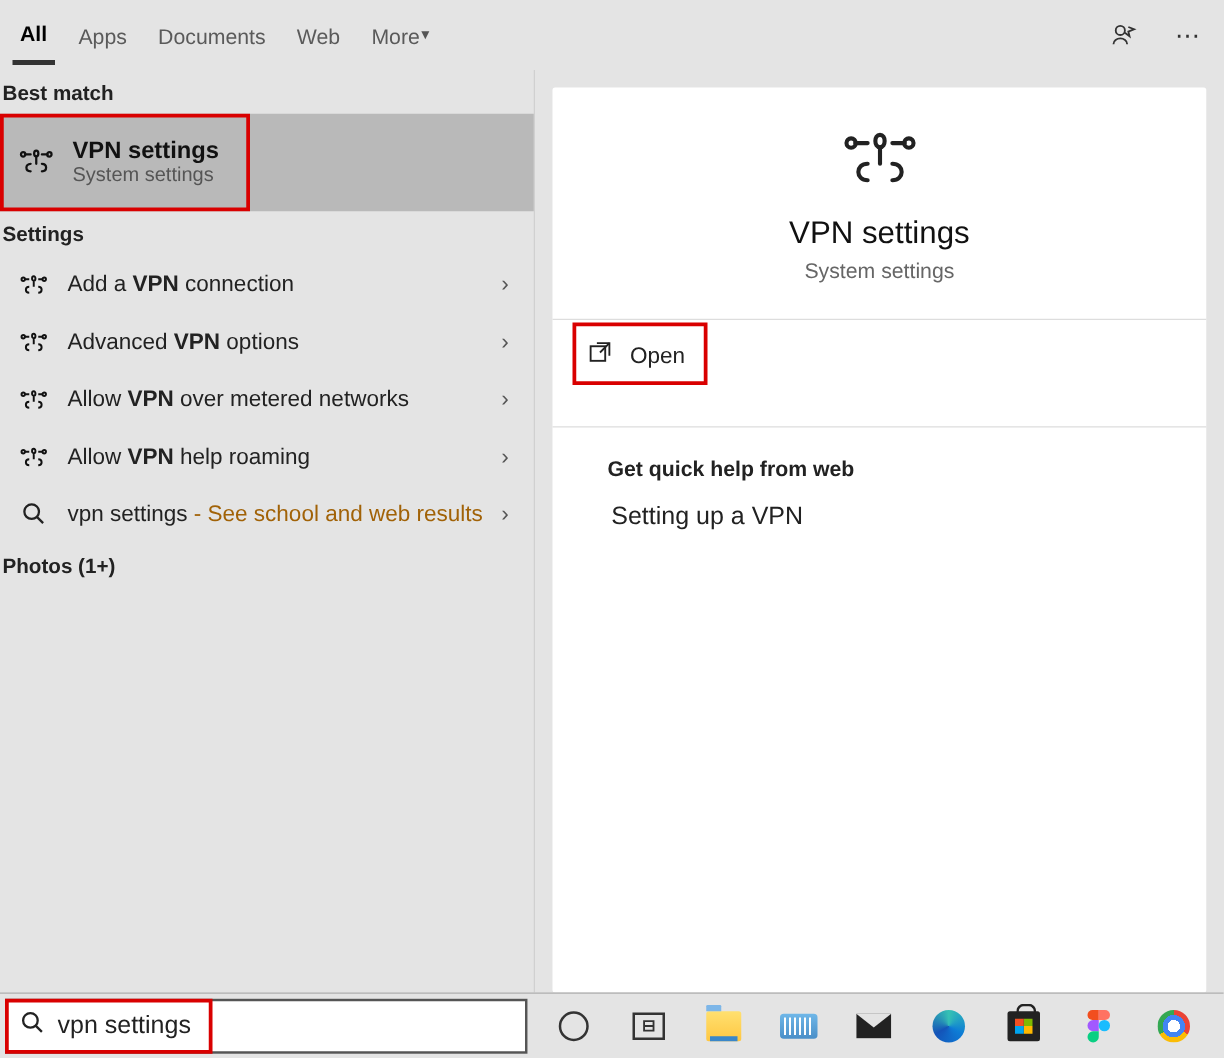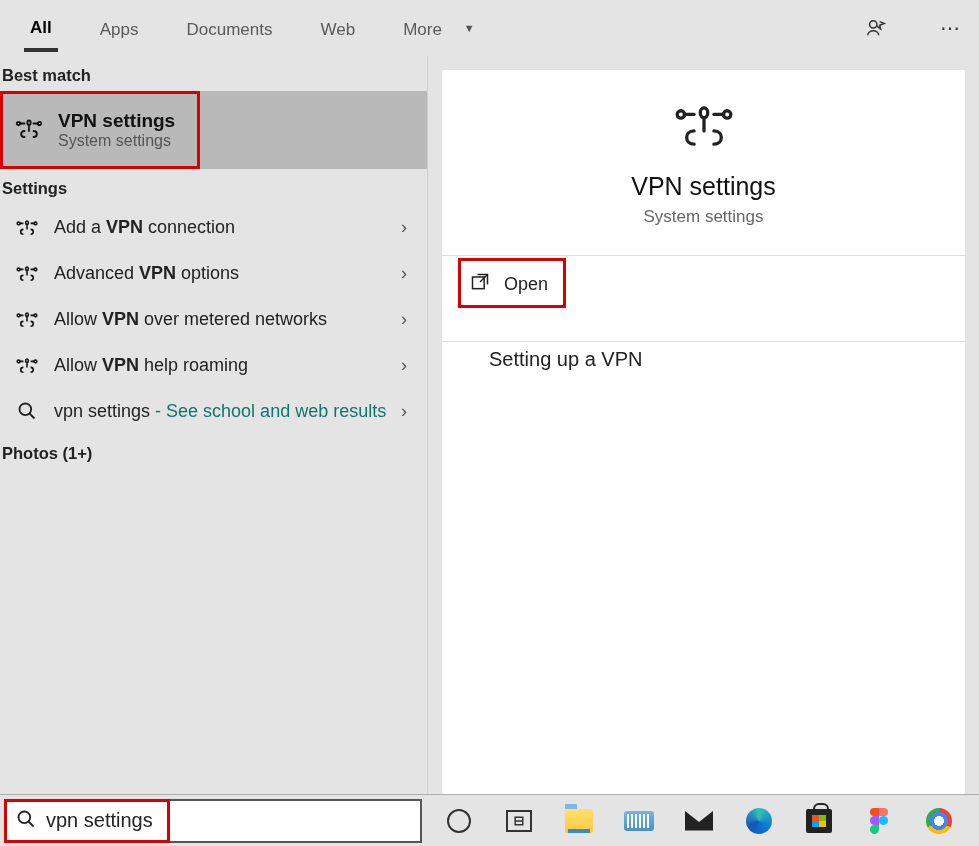--- a/index.html
+++ b/index.html
@@ -14,24 +14,23 @@
     position: absolute;
     top: 0; left: 0; right: 0; bottom: 52px;
     display: flex;
     flex-direction: column;
     background: #e4e4e4;
   }
   .tabs {
     display: flex; align-items: center;
     height: 56px;
     padding: 0 10px;
-    gap: 36px;
+    gap: 13px;
     color: #5a5a5a;
     font-size: 17px;
-    margin-left: 14px;
   }
   .tabs .tab { padding: 14px 6px 10px; cursor: default; }
   .tabs .tab.active { color: #000; border-bottom: 4px solid #333; font-weight: 600; }
   .tabs .more-chev { font-size: 11px; margin-left: -20px; color: #555; }
   .tabs-spacer { flex: 1; }
   .tabs .icon-btn { width: 38px; height: 38px; display:flex;align-items:center;justify-content:center;color:#333;font-size:20px; }
   .body { flex: 1; display: flex; }
   .left {
     width: 428px;
     display:flex;flex-direction:column;
@@ -49,21 +48,21 @@
   .bm-sub   { font-size: 16px; color:#555; }
   .row {
     display:flex; align-items:center; gap:14px;
     padding: 10px 14px; min-height:46px;
     font-size: 18px; color:#222; position:relative;
   }
   .row .chev { position:absolute; right:20px; color:#555; font-size:18px;}
   .row .icon { width:26px; display:flex; justify-content:center; }
   .vpn-small svg { width:24px; height:18px; }
   .row b { font-weight:700; }
-  .websearch-sub { color:#0f766e; }
+  .websearch-sub { color:#a16207; }
   .right {
     flex:1; background:#fff; margin:14px 14px 0 14px;
     border-radius:2px;
     display:flex; flex-direction:column;
     padding-top: 28px;
   }
   .big-icon { display:flex; justify-content:center; margin-bottom:18px; }
   .big-icon svg { width:66px; height:56px; }
   .right-title { text-align:center; font-size:25px; color:#111; }
   .right-sub { text-align:center; font-size:17px; color:#666; margin-top:6px; }
@@ -250,20 +249,21 @@
         <span>
           <svg class="oi" viewBox="0 0 24 24" fill="none" stroke="#222" stroke-width="1.8">
               <rect x="3" y="6" width="14" height="14"></rect>
               <path d="M9 3h12v12"></path>
               <path d="M21 3l-9 9"></path>
             </svg>
         </span>
         <span>Open</span>
       </div>
       <div class="divider"></div>
+      <div class="quick-label">Get quick help from web</div>
       <div class="quick-link">Setting up a VPN</div>
     </div>
   </div>
 </div>
 
 <div class="taskbar">
   <div class="searchbox">
     <div class="highlight-red" style="left:-2px;top:-2px;width:166px;height:44px;"></div>
     <span>
       <svg width="20" height="20" viewBox="0 0 24 24" fill="none" stroke="#222" stroke-width="2.2">

